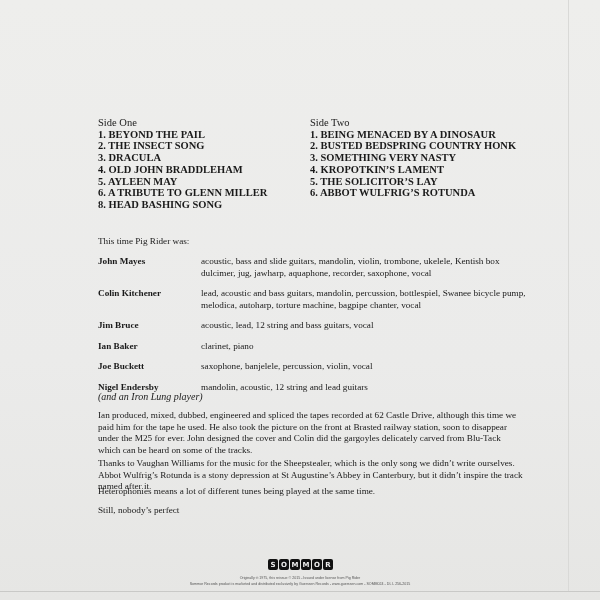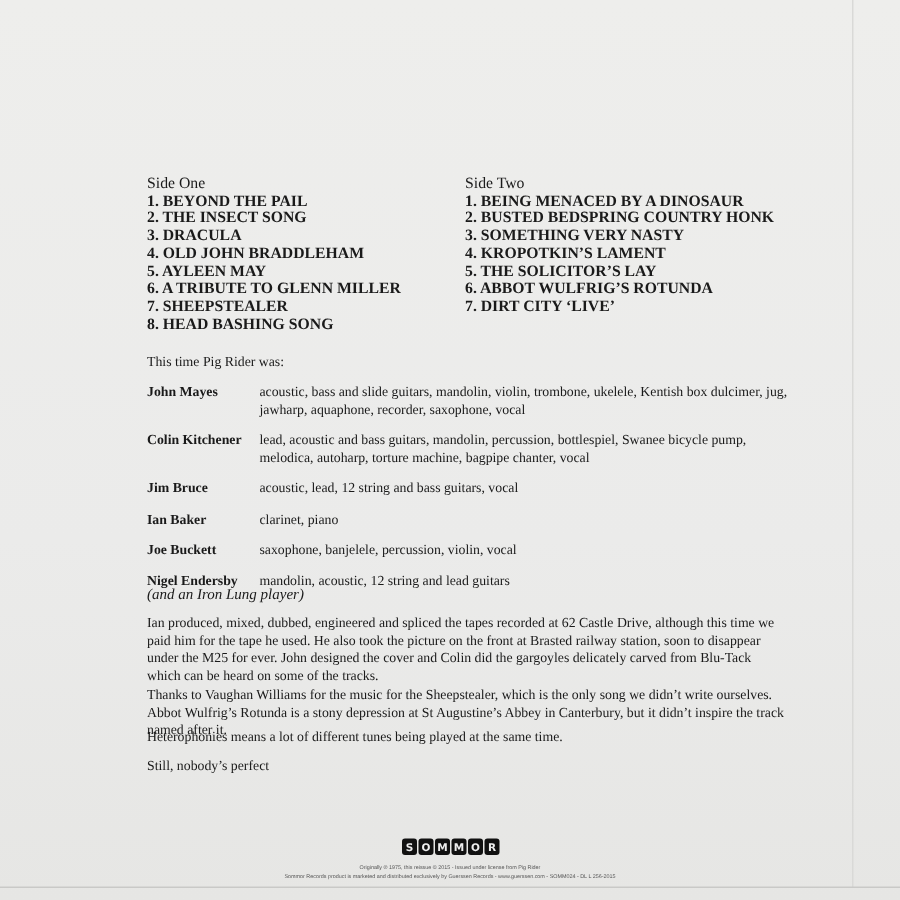--- a/index.html
+++ b/index.html
@@ -30,21 +30,21 @@
     .side { position: absolute; top: 117px; font-size: 10.5px; line-height: 11.7px; }
     .side-one { left: 98px; }
     .side-two { left: 310px; }
     .side-label { font-weight: normal; }
     .track { font-weight: bold; white-space: nowrap; }
 
     .intro { position: absolute; left: 98px; top: 236px; font-size: 9.2px; }
     .personnel { position: absolute; left: 98px; top: 256px; width: 430px; font-size: 9.2px; }
     .person { display: flex; margin-bottom: 9px; line-height: 11.5px; }
     .person-name { width: 75px; flex: none; font-weight: bold; }
-    .person-instr { flex: 1; }
+    .person-instr { flex: 1; margin-left: 28px; }
     .iron { position: absolute; left: 98px; top: 391px; font-size: 10px; font-style: italic; }
     .para { position: absolute; left: 98px; width: 425px; font-size: 9.2px; line-height: 11.5px; }
     .p1 { top: 410px; }
     .p2 { top: 458px; }
     .p3 { top: 486px; }
     .p4 { top: 505px; }
 
     .logo {
       position: absolute; left: 268px; top: 559px;
       display: flex; gap: 1px;
@@ -71,33 +71,31 @@
 
 
   <div class="side side-one">
     <div class="side-label">Side One</div>
     <div class="track">1. BEYOND THE PAIL</div>
     <div class="track">2. THE INSECT SONG</div>
     <div class="track">3. DRACULA</div>
     <div class="track">4. OLD JOHN BRADDLEHAM</div>
     <div class="track">5. AYLEEN MAY</div>
     <div class="track">6. A TRIBUTE TO GLENN MILLER</div>
-    <div class="track">7. SHEEPSTEALER</div>
     <div class="track">8. HEAD BASHING SONG</div>
   </div>
 
   <div class="side side-two">
     <div class="side-label">Side Two</div>
     <div class="track">1. BEING MENACED BY A DINOSAUR</div>
     <div class="track">2. BUSTED BEDSPRING COUNTRY HONK</div>
     <div class="track">3. SOMETHING VERY NASTY</div>
     <div class="track">4. KROPOTKIN’S LAMENT</div>
     <div class="track">5. THE SOLICITOR’S LAY</div>
     <div class="track">6. ABBOT WULFRIG’S ROTUNDA</div>
-    <div class="track">7. DIRT CITY ‘LIVE’</div>
   </div>
 
   <div class="intro">This time Pig Rider was:</div>
 
   <div class="personnel">
     <div class="person">
       <div class="person-name">John Mayes</div>
       <div class="person-instr">acoustic, bass and slide guitars, mandolin, violin, trombone, ukelele, Kentish box dulcimer, jug, jawharp, aquaphone, recorder, saxophone, vocal</div>
     </div>
     <div class="person">

